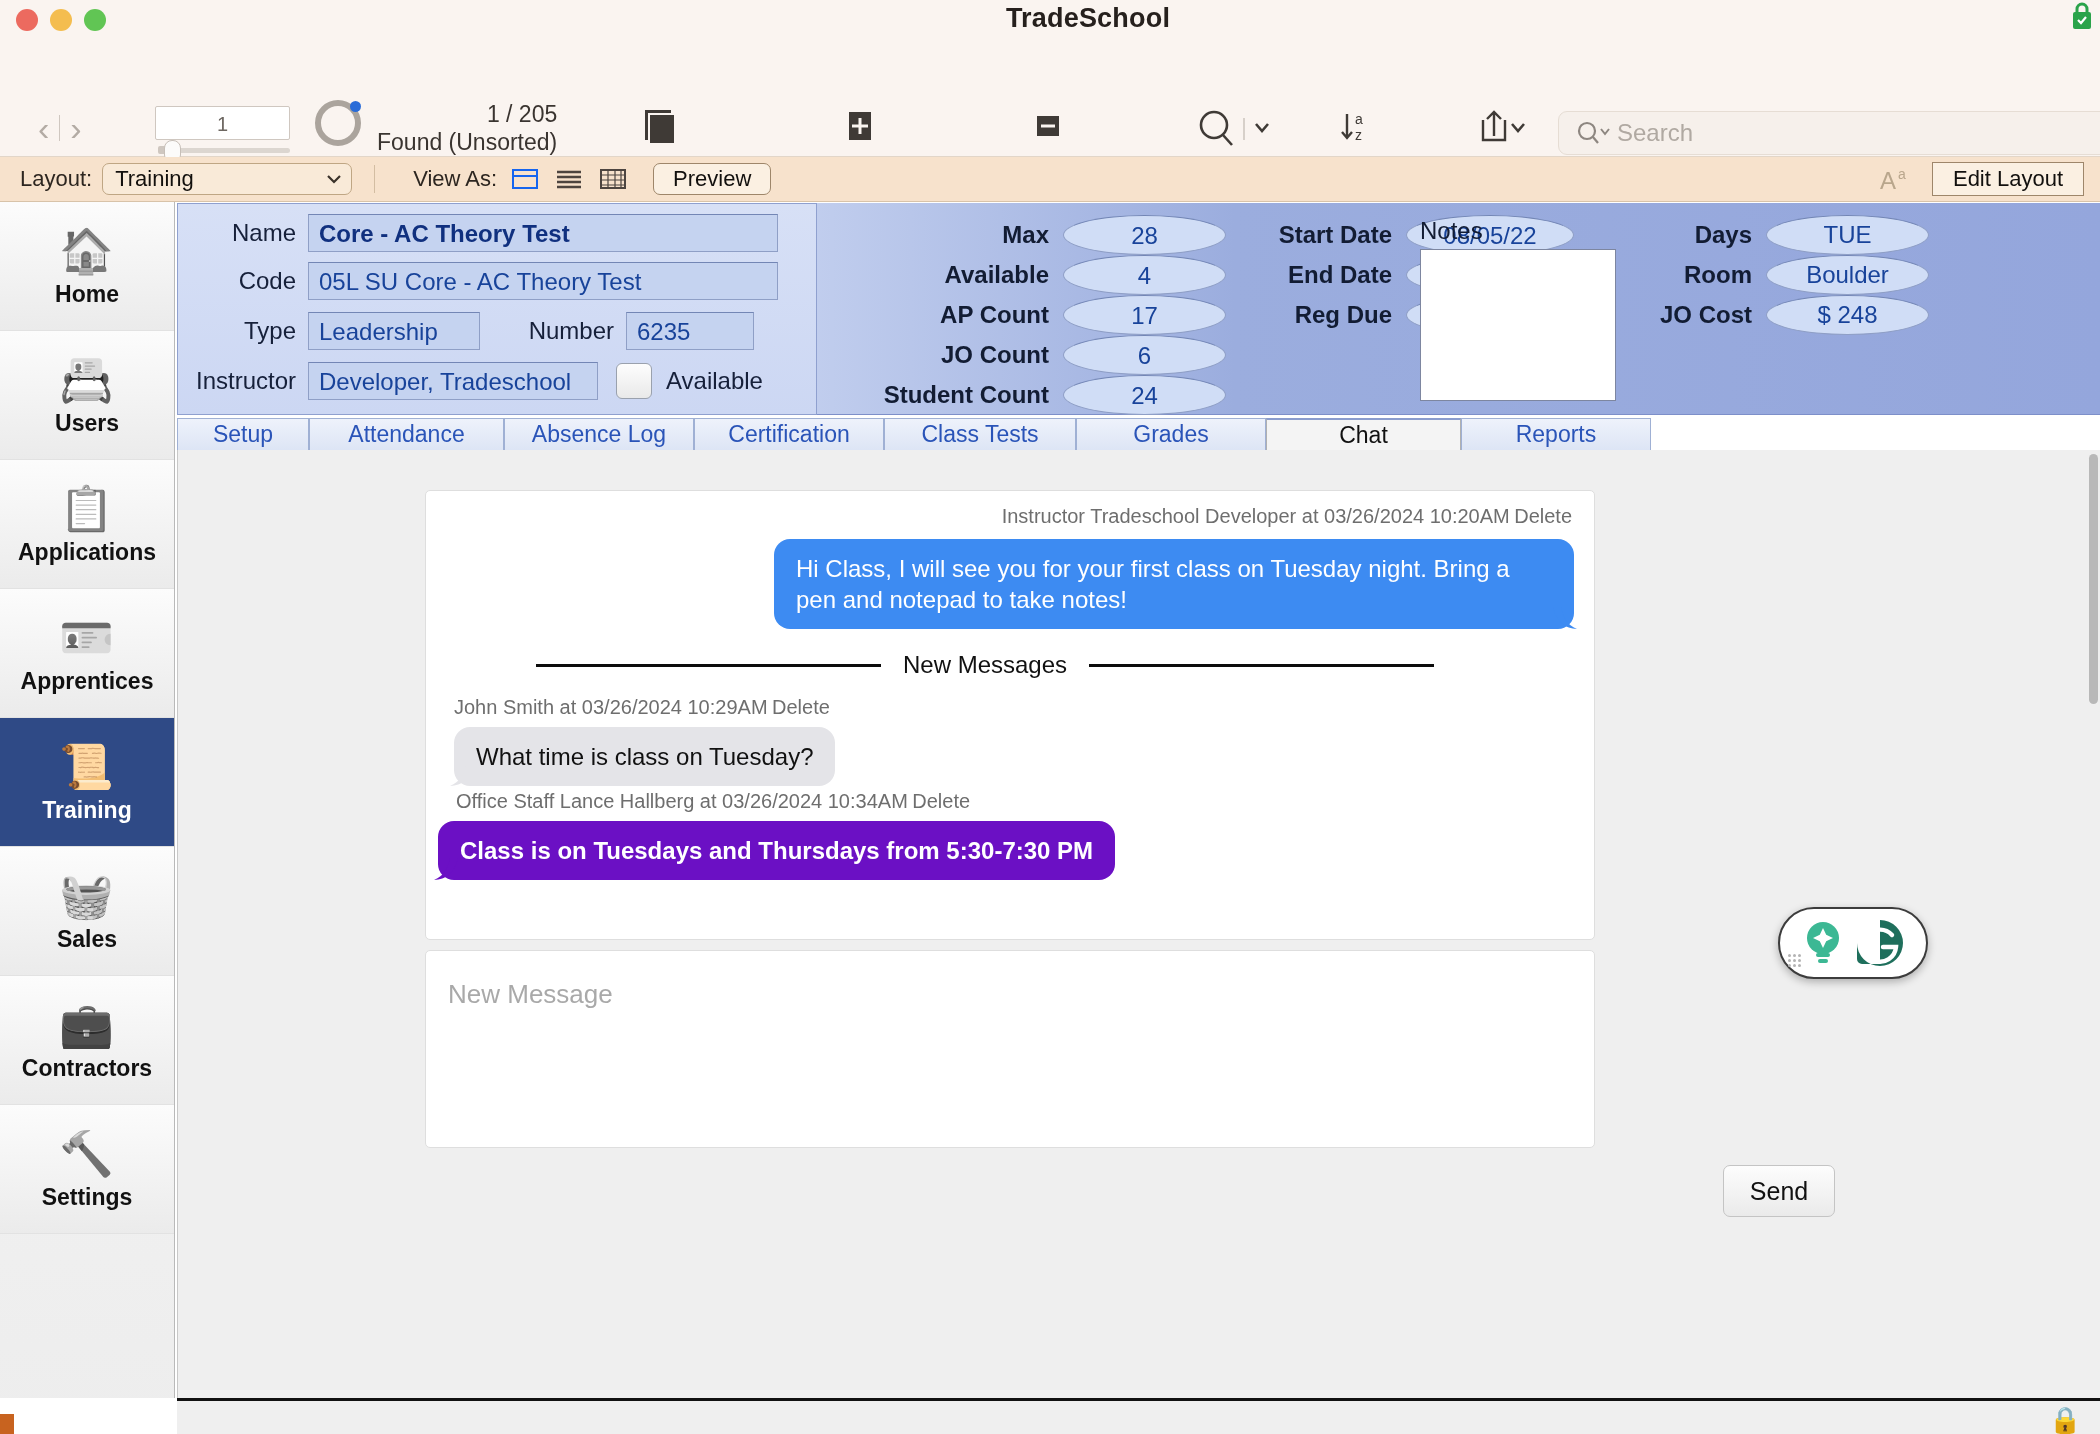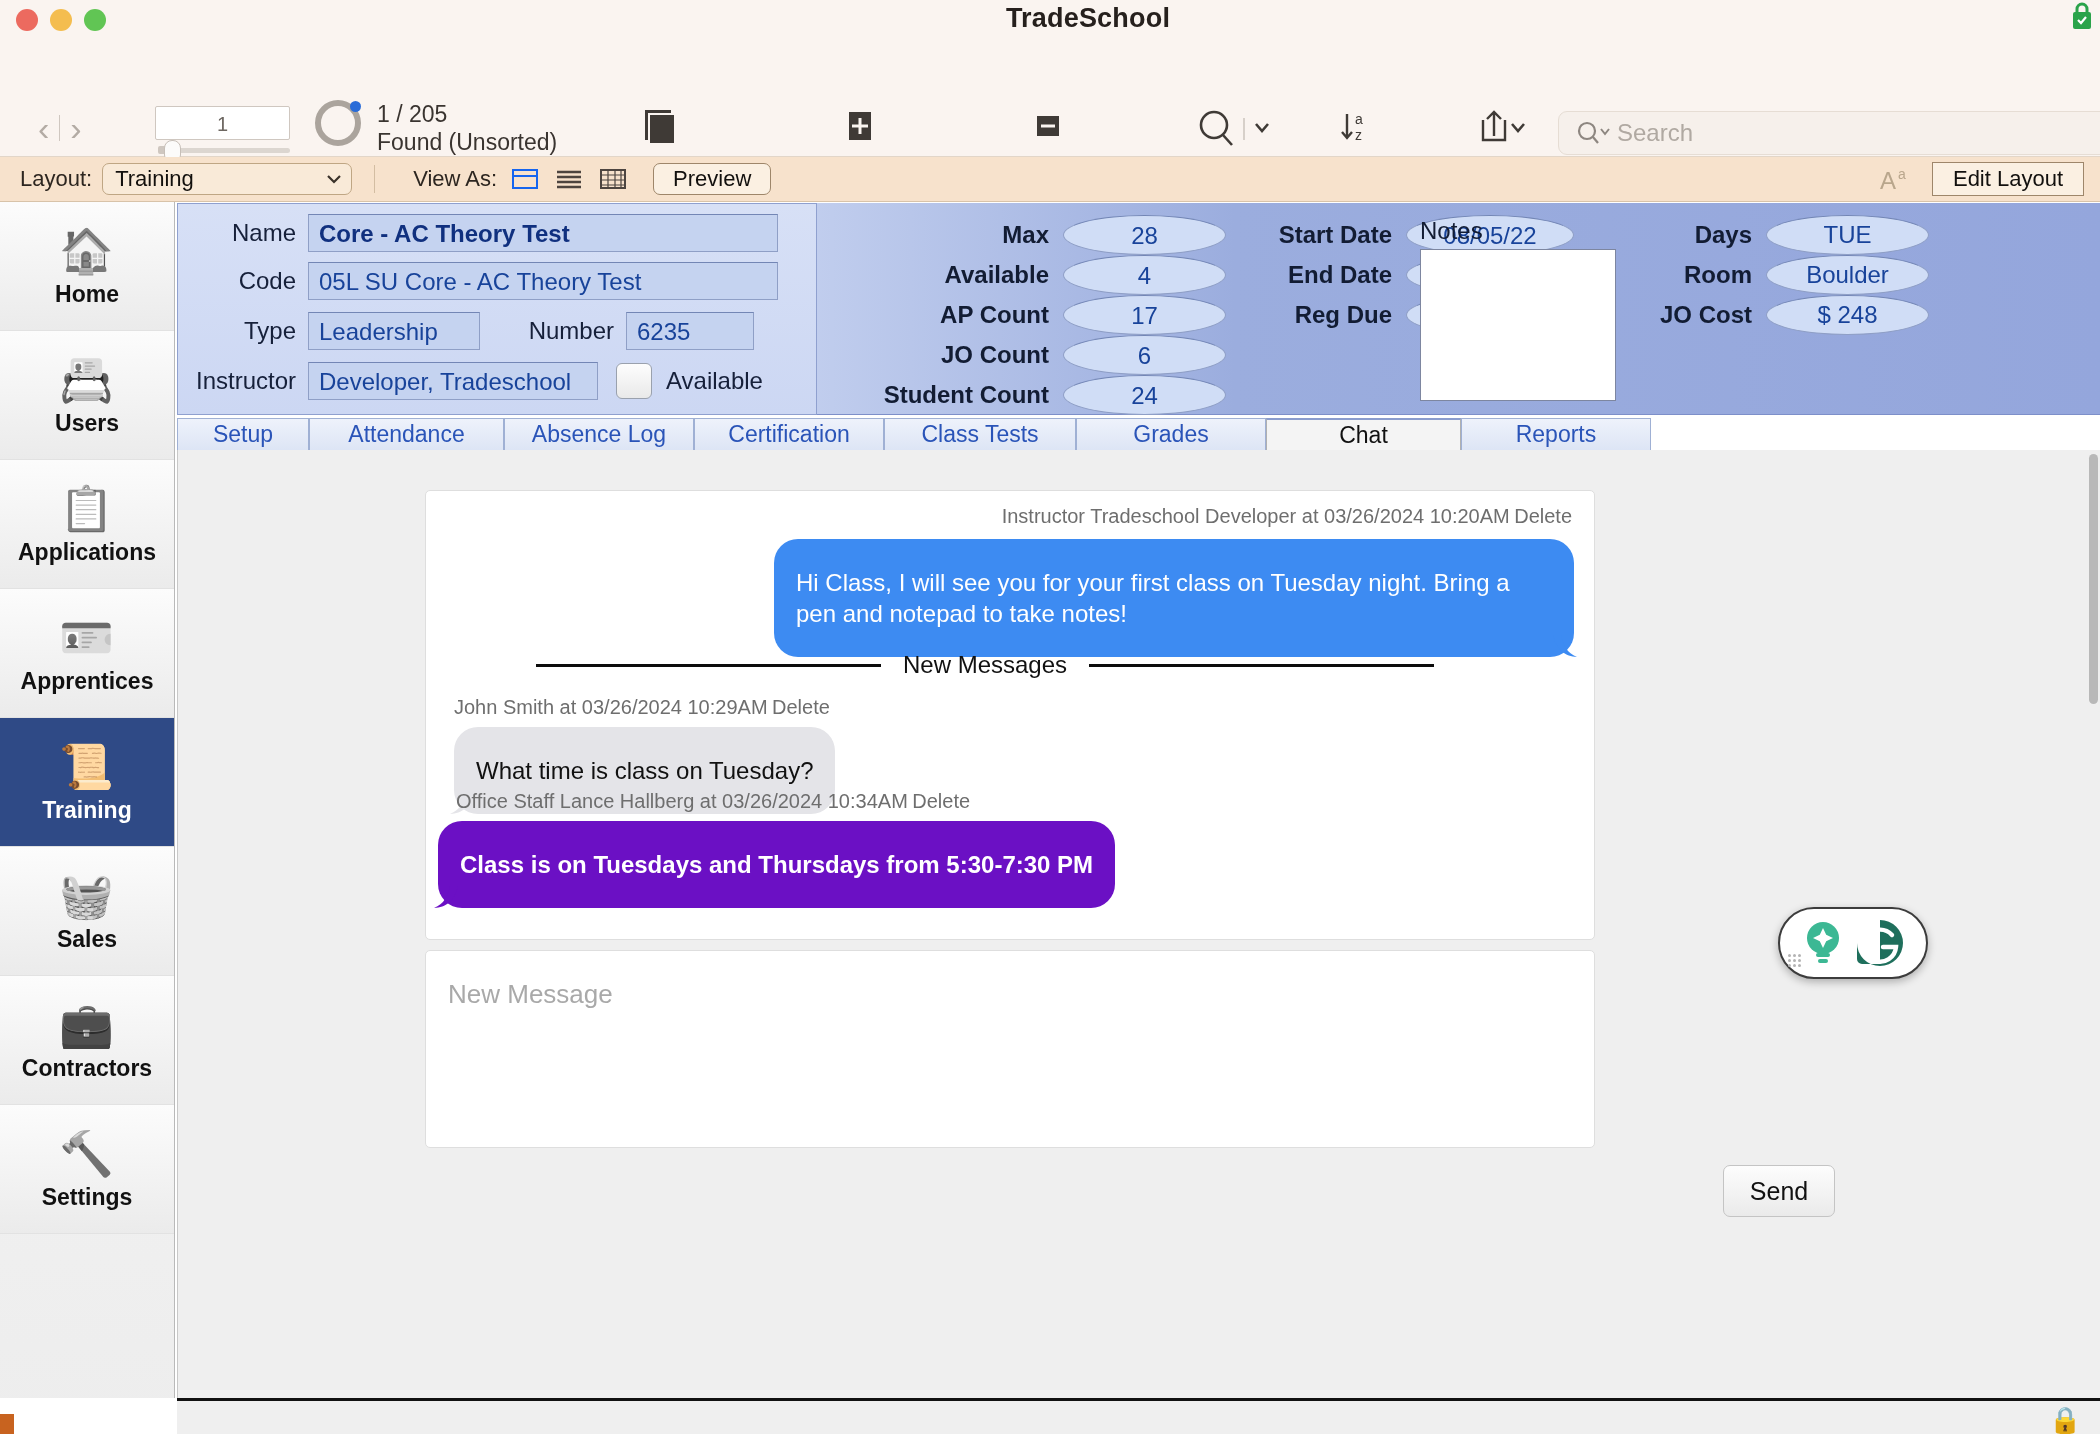--- a/index.html
+++ b/index.html
@@ -45,21 +45,21 @@
   .rec-slider { position:absolute; left:158px; top:88px; width:132px; height:12px; }
   .rec-slider .track { position:absolute; left:12px; top:4px; width:120px; height:5px; background:#dcd6d0; border-radius:3px;}
   .rec-slider .knob { position:absolute; left:6px; top:-4px; width:17px; height:23px; border-radius:8px; background:#fcfbfa; border:1px solid #c7bfb8;}
   .rec-slider .stem { position:absolute; left:0px; top:2px; width:10px; height:8px; background:#cfc7c0; border-radius:2px;}
 
   .donut {
     position:absolute; left:315px; top:44px; width:46px; height:46px;
     border-radius:50%; border:6px solid #aba49d;
   }
   .donut-dot { position:absolute; left:29px; top:-5px; width:11px; height:11px; border-radius:50%; background:#2a6cd8;}
-  .found-txt { position:absolute; left:377px; top:44px; font-size:23px; color:#3a3430; line-height:28px;}
+  .found-txt { position:absolute; left:377px; top:44px; font-size:23px; color:#3a3430; line-height:28px;text-align:right;}
   .records-lbl { position:absolute; left:248px; top:120px; font-size:21px; color:#4d4540;}
 
   .icon-btn { position:absolute; text-align:center; }
   .icon-btn .gl { display:block; height:52px; line-height:52px; }
   .icon-btn .cap { display:block; font-size:21px; color:#342e2a; margin-top:2px;}
 
   .search-box {
     position:absolute; left:1558px; top:55px; width:670px; height:44px;
     background:#f6f0eb; border:1px solid #e6ddd4; border-radius:9px;
     display:flex; align-items:center; padding-left:16px; gap:6px;
@@ -163,21 +163,21 @@
   .content {
     position:absolute; left:177px; top:450px; width:1923px; height:948px;
     background:#efefef; border-left:1px solid #c8c8c8;
   }
   .chat-card {
     position:absolute; left:247px; top:40px; width:1170px; height:450px;
     background:#fff; border:1px solid #dedede; border-radius:5px;
   }
   .msg-meta { font-size:20px; color:#6e6e6e; }
   .bubble {
-    border-radius:24px; padding:28px 22px; font-size:24px; line-height:31px;
+    border-radius:16px; padding:14px 22px; font-size:24px; line-height:31px;
     position:relative;
   }
   .bubble.out { background:#3d8bf2; color:#fff; }
   .bubble.in  { background:#e4e4e8; color:#111; }
   .bubble.purple { background:#6b10c4; color:#fff; font-weight:bold; }
   .tail-r { position:absolute; right:-5px; bottom:0px; width:26px; height:22px; overflow:hidden;}
   .tail-l { position:absolute; left:-6px; bottom:0px; width:26px; height:22px; overflow:hidden;}
 
   .newmsg-divider {
     position:absolute; display:flex; align-items:center; gap:0;

